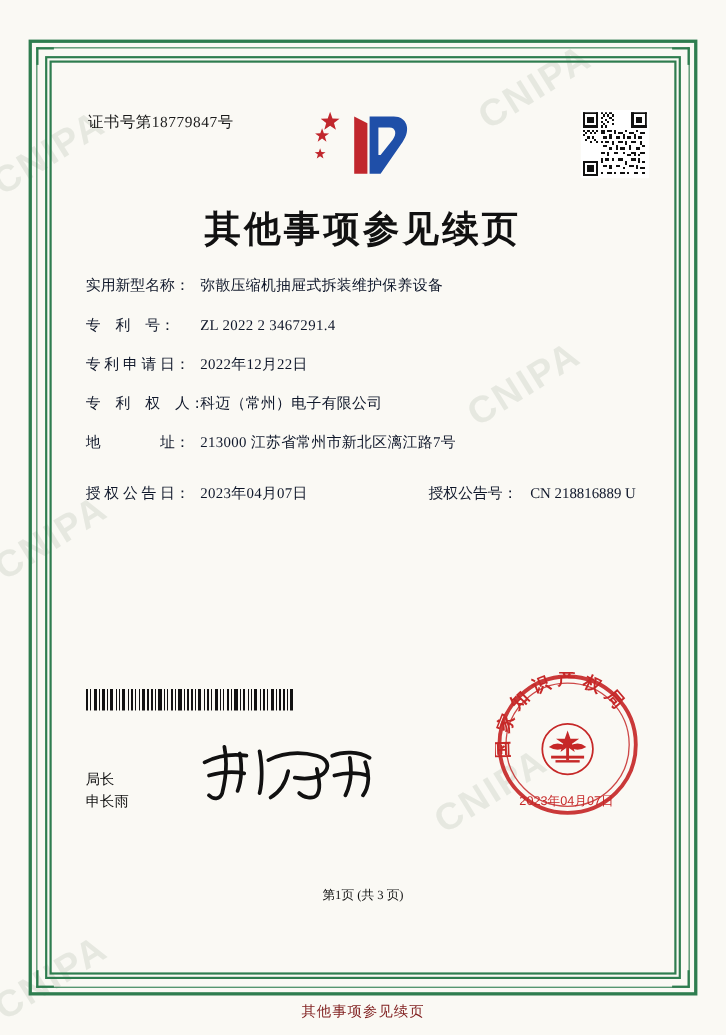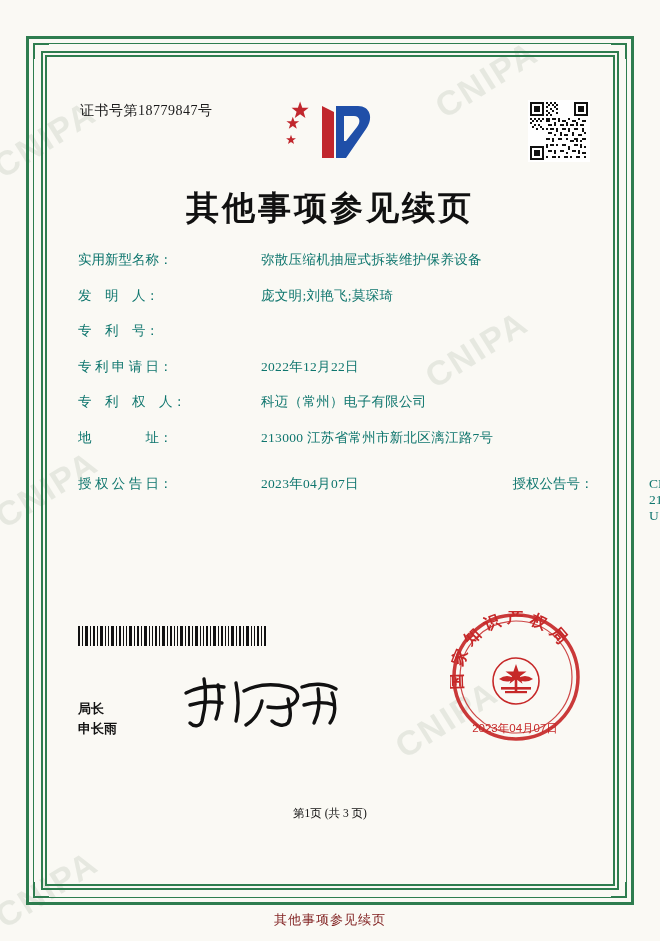--- a/index.html
+++ b/index.html
@@ -104,30 +104,29 @@
 
   .fields {
     position: absolute;
     left: 20px; right: 14px; top: 185px;
   }
   .frow {
     display: flex;
     align-items: baseline;
     margin-bottom: 17.5px;
     font-size: 13.5px;
-    color: #0f766e;
-    gap: 44px;
+    color: #0f172a;
   }
   .flabel {
     width: 104px;
     flex: 0 0 104px;
     letter-spacing: 0px;
     white-space: nowrap;
   }
-  .fval { flex: 1; letter-spacing: 0.3px; margin-left: 35px; }
+  .fval { flex: 1; letter-spacing: 0.3px; }
 
   .frow.dual .fval { flex: 0 0 auto; width: 196px; }
   .flabel2 {
     flex: 0 0 104px;
     white-space: nowrap;
     text-align: center;
   }
   .fval2 { flex: 1; margin-top: 12px; }
 
   
@@ -169,21 +168,20 @@
     position: absolute;
     left: 118px; top: 605px;
     width: 170px; height: 62px;
   }
   .director {
     position: absolute;
     left: 20px; top: 633px;
     font-size: 13px;
     line-height: 20px;
     color: #111;
-    font-weight: bold;
   }
 
   .page-no {
     position: absolute;
     left: 0; right: 0; top: 740px;
     text-align: center;
     font-size: 11.5px;
     color: #111;
   }
 
@@ -351,25 +349,22 @@
     </div>
 
     <div class="main-title">其他事项参见续页</div>
 
     <div class="fields">
       <div class="frow">
         <div class="flabel">实用新型名称：</div>
         <div class="fval">弥散压缩机抽屉式拆装维护保养设备</div>
       </div>
       <div class="frow">
-        <div class="flabel">发　明　人：</div>
-        <div class="fval">庞文明;刘艳飞;莫琛琦</div>
-      </div>
-      <div class="frow">
         <div class="flabel">专　利　号：</div>
+        <div class="fval">ZL 2022 2 3467291.4</div>
       </div>
       <div class="frow">
         <div class="flabel">专 利 申 请 日：</div>
         <div class="fval">2022年12月22日</div>
       </div>
       <div class="frow">
         <div class="flabel">专　利　权　人：</div>
         <div class="fval">科迈（常州）电子有限公司</div>
       </div>
       <div class="frow">

